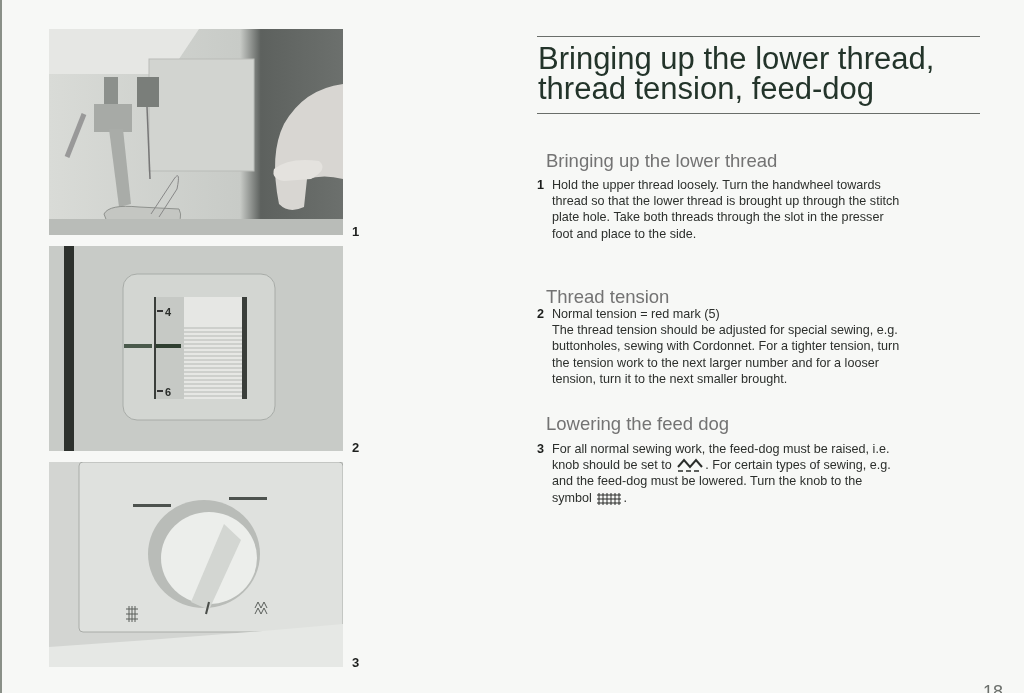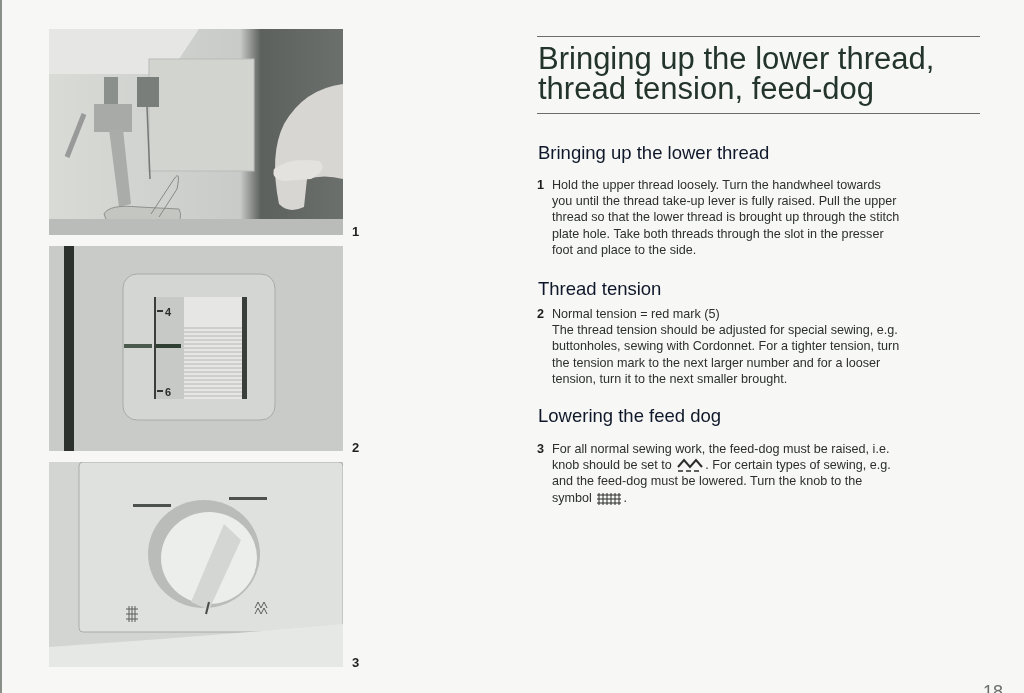--- a/index.html
+++ b/index.html
@@ -29,21 +29,21 @@
   
   .rule { position: absolute; left: 537px; width: 443px; height: 1px; background: #6a6e6a; }
   #rule-top { top: 36px; }
   #rule-bottom { top: 113px; }
 
   .title {
     position: absolute; left: 538px; top: 44px; width: 440px;
     font-size: 31px; line-height: 30px; color: #23342a; margin: 0; font-weight: normal;
   }
   .sub {
-    position: absolute; left: 538px; font-size: 18.5px; color: #0f172a; margin: 0; font-weight: normal;
+    position: absolute; left: 538px; font-size: 18.5px; color: #737373; margin: 8px; font-weight: normal;
   }
   .step {
     position: absolute; left: 537px; width: 445px;
     font-size: 12.6px; line-height: 16.2px; color: #2c2f2c;
   }
   .step .num {
     position: absolute; left: 0; top: 0; font-weight: bold; color: #1c1e1c;
   }
   .step .body { margin-left: 15px; display: block; }
   .step .line { display: block; white-space: nowrap; }
@@ -177,35 +177,34 @@
   <span style="display:block">Bringing up the lower thread,</span>
   <span style="display:block">thread tension, feed-dog</span>
 </h1>
 <div class="rule" id="rule-bottom"></div>
 
 <h2 class="sub" style="top:142px;">Bringing up the lower thread</h2>
 <div class="step" style="top:177px;">
   <span class="num">1</span>
   <span class="body">
     <span class="line">Hold the upper thread loosely. Turn the handwheel towards</span>
-    <span class="line">you until the thread take-up lever is fully raised. Pull the upper</span>
     <span class="line">thread so that the lower thread is brought up through the stitch</span>
     <span class="line">plate hole. Take both threads through the slot in the presser</span>
     <span class="line">foot and place to the side.</span>
   </span>
 </div>
 
 <h2 class="sub" style="top:278px;">Thread tension</h2>
 <div class="step" style="top:306px;">
   <span class="num">2</span>
   <span class="body">
     <span class="line">Normal tension = red mark (5)</span>
     <span class="line">The thread tension should be adjusted for special sewing, e.g.</span>
     <span class="line">buttonholes, sewing with Cordonnet. For a tighter tension, turn</span>
-    <span class="line">the tension mark to the next larger number and for a looser</span>
+    <span class="line">the tension work to the next larger number and for a looser</span>
     <span class="line">tension, turn it to the next smaller brought.</span>
   </span>
 </div>
 
 <h2 class="sub" style="top:405px;">Lowering the feed dog</h2>
 <div class="step" style="top:441px;">
   <span class="num">3</span>
   <span class="body">
     <span class="line">For all normal sewing work, the feed-dog must be raised, i.e.</span>
     <span class="line">

